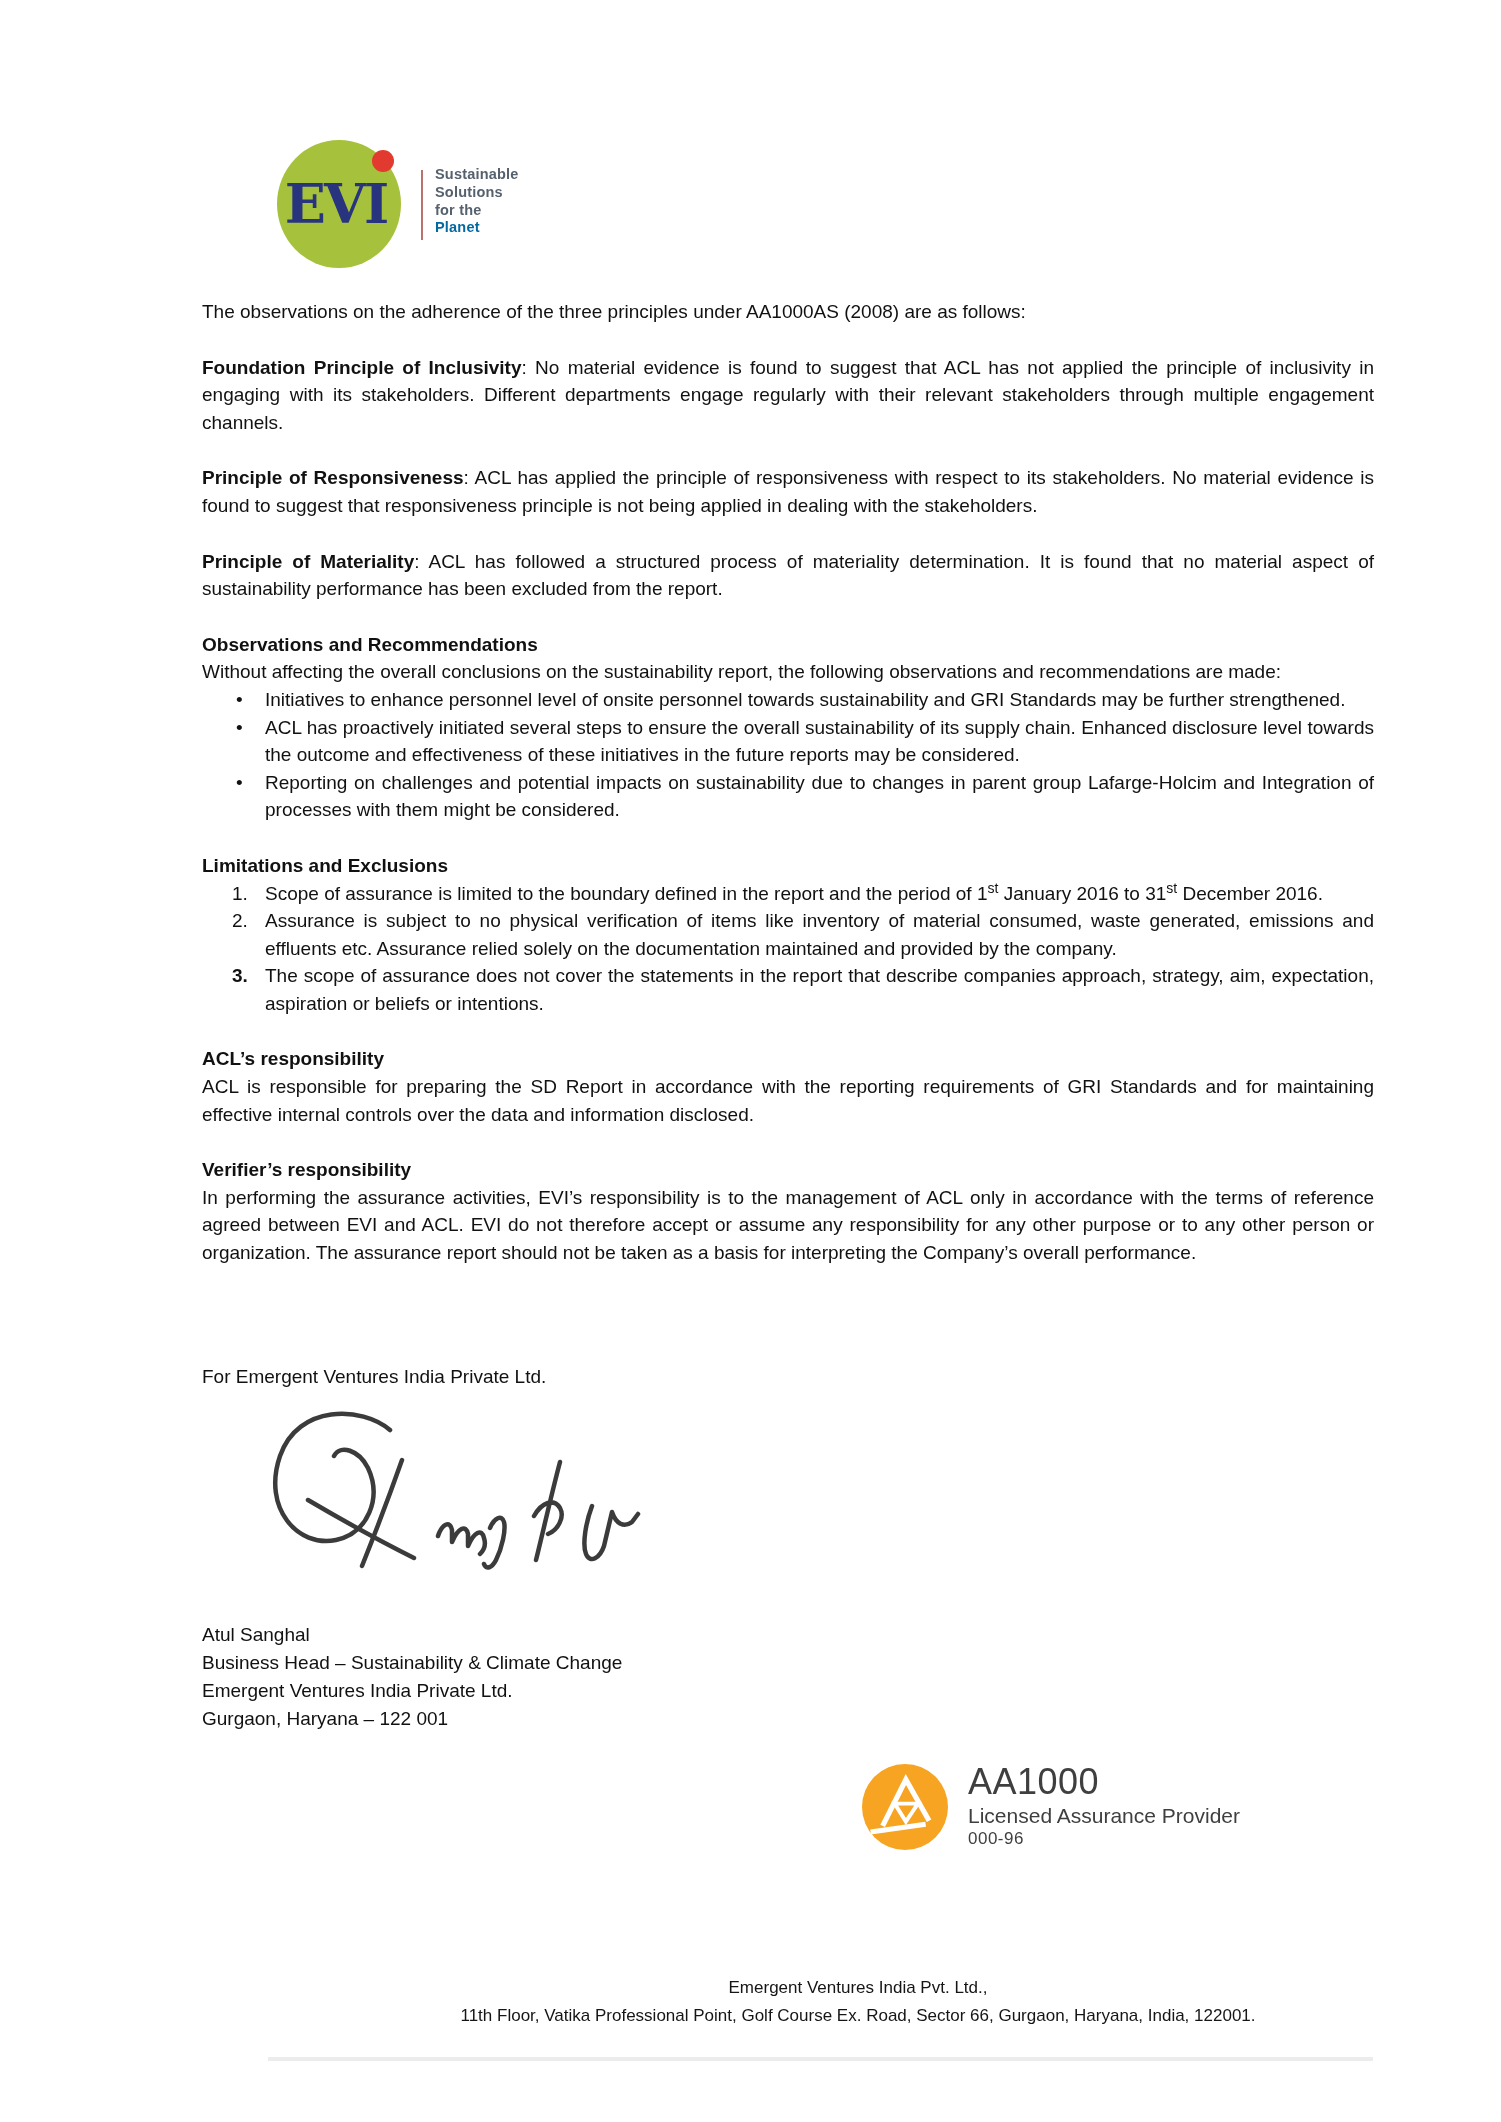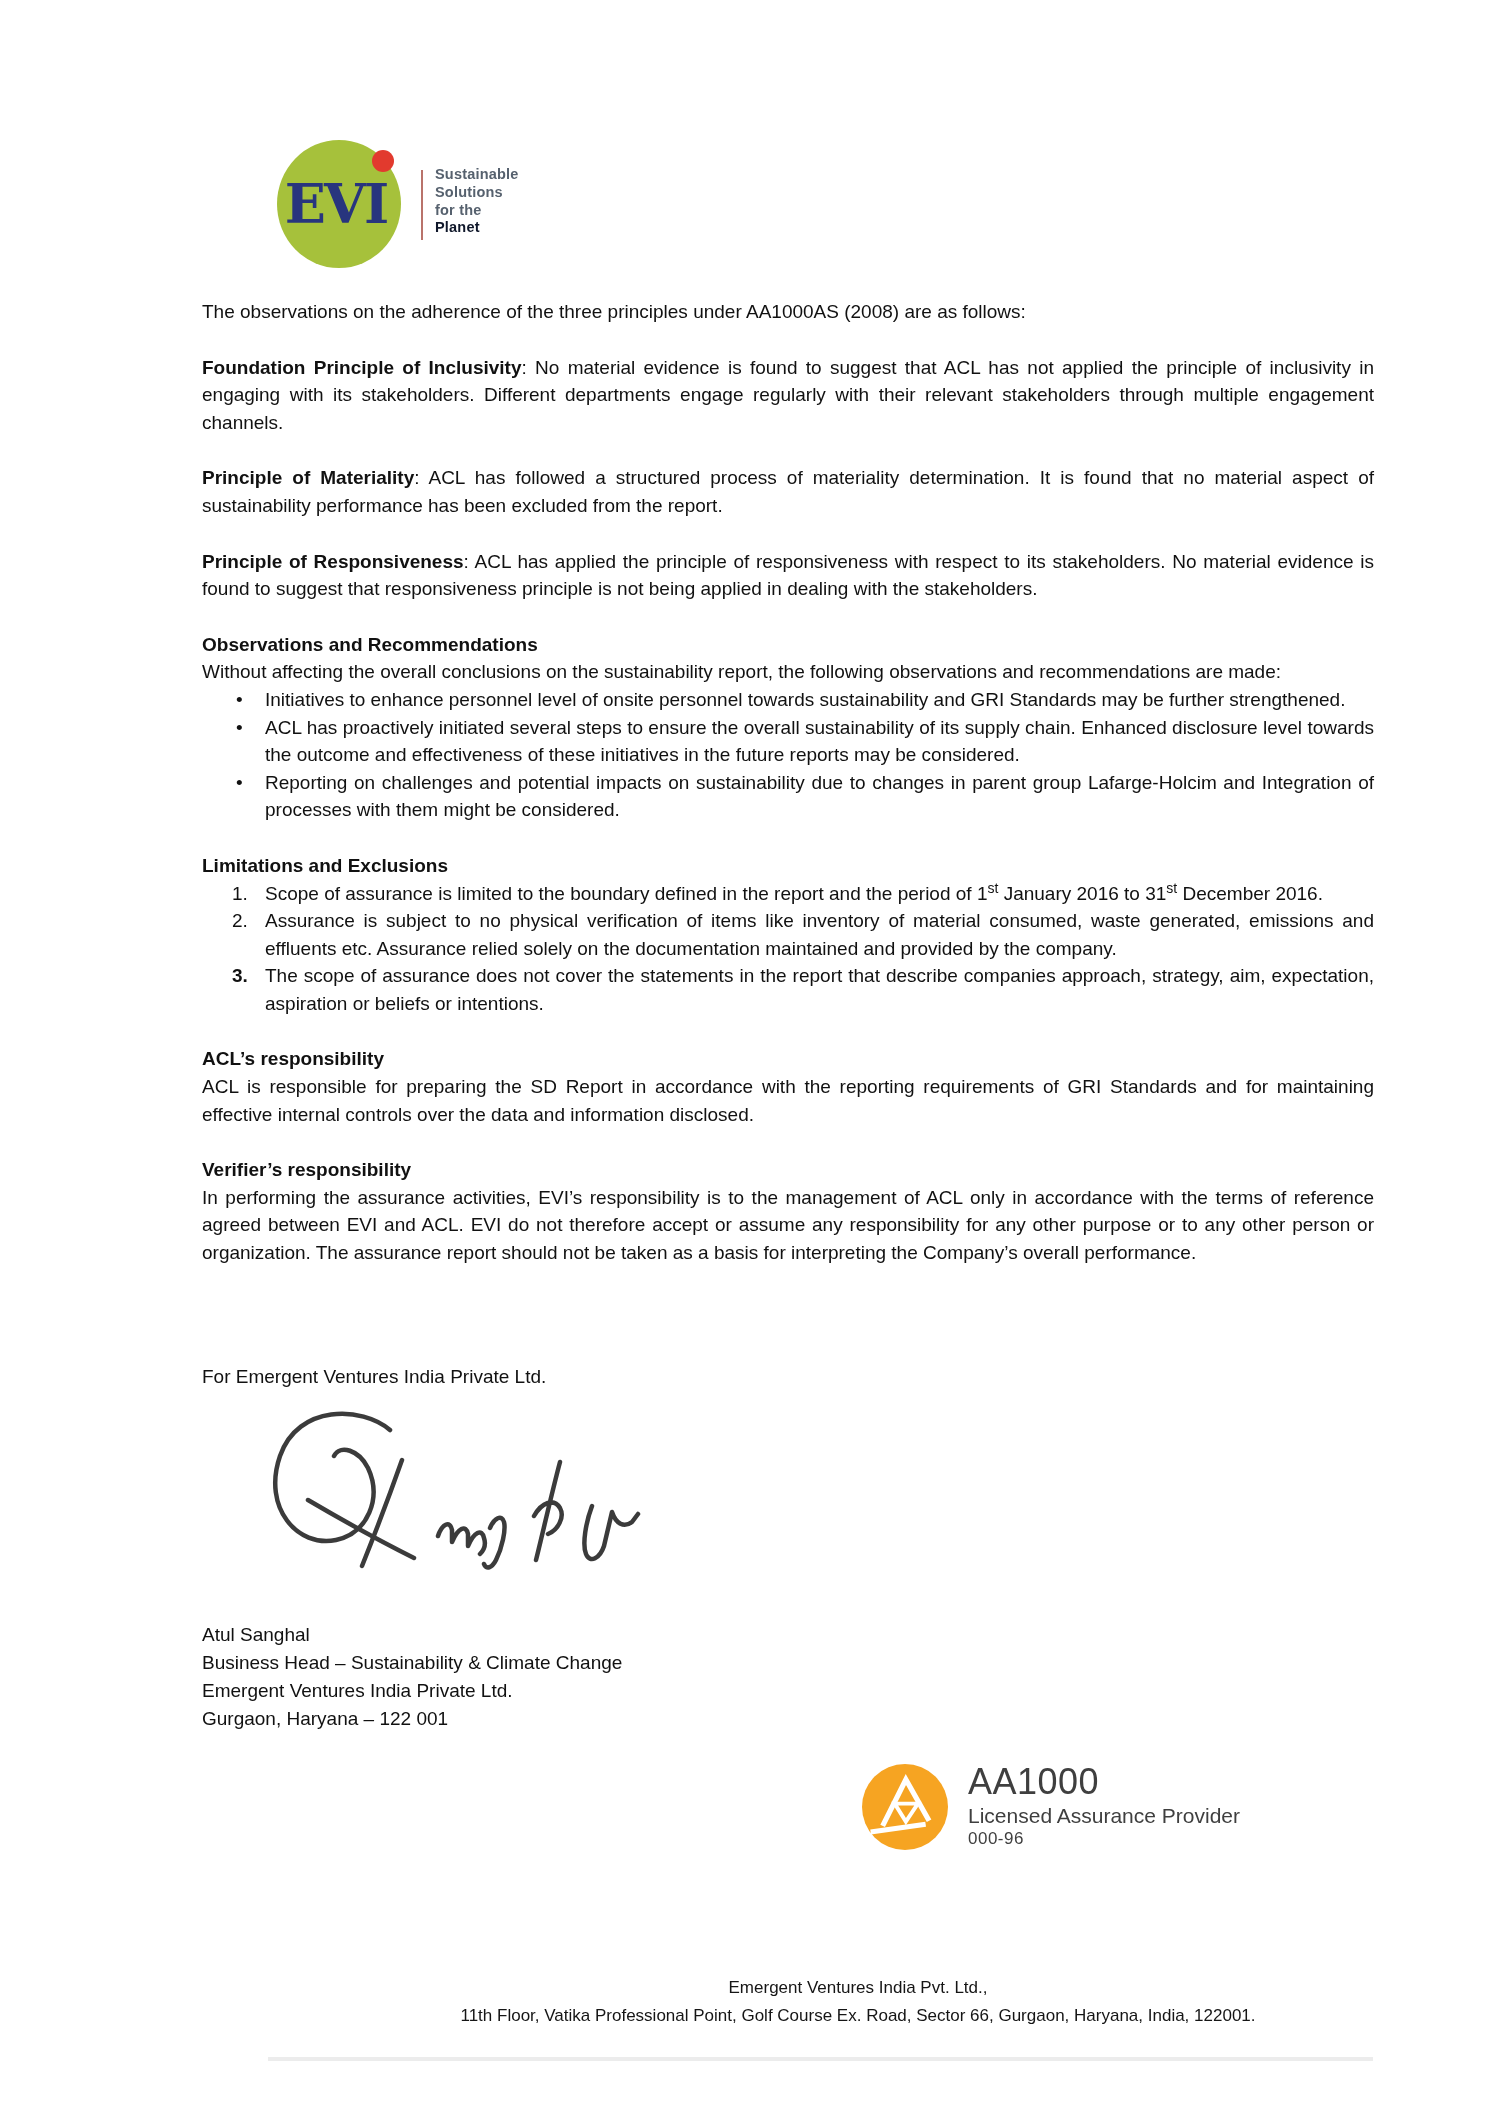--- a/index.html
+++ b/index.html
@@ -18,21 +18,21 @@
     position:absolute; left:0; right:6px; top:34px; text-align:center;
     font-family:"DejaVu Serif", serif; font-weight:bold; font-size:54px; line-height:60px;
     color:#28357e; letter-spacing:-2px;
   }
   .evi-dot { position:absolute; left:95px; top:10px; width:22px; height:22px; border-radius:50%; background:#e23a2e; }
   .evi-divider { width:2px; height:70px; margin-left:20px; margin-top:30px; background:#b9736b; flex:none; }
   .evi-tagline {
     margin-left:12px; margin-top:26px; font-size:14.5px; line-height:17.8px;
     font-weight:bold; color:#56616e; letter-spacing:0.2px; white-space:nowrap;
   }
-  .evi-tagline .planet { color:#0f172a; }
+  .evi-tagline .planet { color:#0369a1; }
 
   
   .content {
     position:absolute; left:202px; top:298px; width:1172px;
     font-size:19px; line-height:27.6px; text-align:justify;
   }
   .para { margin:0 0 28px 0; }
   .section { margin:0 0 28px 0; }
   .section p { margin:0; }
   .heading { font-weight:bold; }
@@ -81,23 +81,23 @@
       <div class="planet">Planet</div>
     </div>
   </div>
 
   <div class="content">
 
     <p class="para">The observations on the adherence of the three principles under AA1000AS (2008) are as follows:</p>
 
     <p class="para"><strong class="heading">Foundation Principle of Inclusivity</strong><span>: No material evidence is found to suggest that ACL has not applied the principle of inclusivity in engaging with its stakeholders. Different departments engage regularly with their relevant stakeholders through multiple engagement channels.</span></p>
 
+    <p class="para"><strong class="heading">Principle of Responsiveness</strong><span>: ACL has applied the principle of responsiveness with respect to its stakeholders. No material evidence is found to suggest that responsiveness principle is not being applied in dealing with the stakeholders.</span></p>
+
     <p class="para"><strong class="heading">Principle of Materiality</strong><span>: ACL has followed a structured process of materiality determination. It is found that no material aspect of sustainability performance has been excluded from the report.</span></p>
-
-    <p class="para"><strong class="heading">Principle of Responsiveness</strong><span>: ACL has applied the principle of responsiveness with respect to its stakeholders. No material evidence is found to suggest that responsiveness principle is not being applied in dealing with the stakeholders.</span></p>
 
     <div class="section">
       <p class="heading">Observations and Recommendations</p>
       <p>Without affecting the overall conclusions on the sustainability report, the following observations and recommendations are made:</p>
       <ul class="plain">
         <li class="row">
           <span class="marker">•</span>
           <span>Initiatives to enhance personnel level of onsite personnel towards sustainability and GRI Standards may be further strengthened.</span>
         </li>
         <li class="row">

